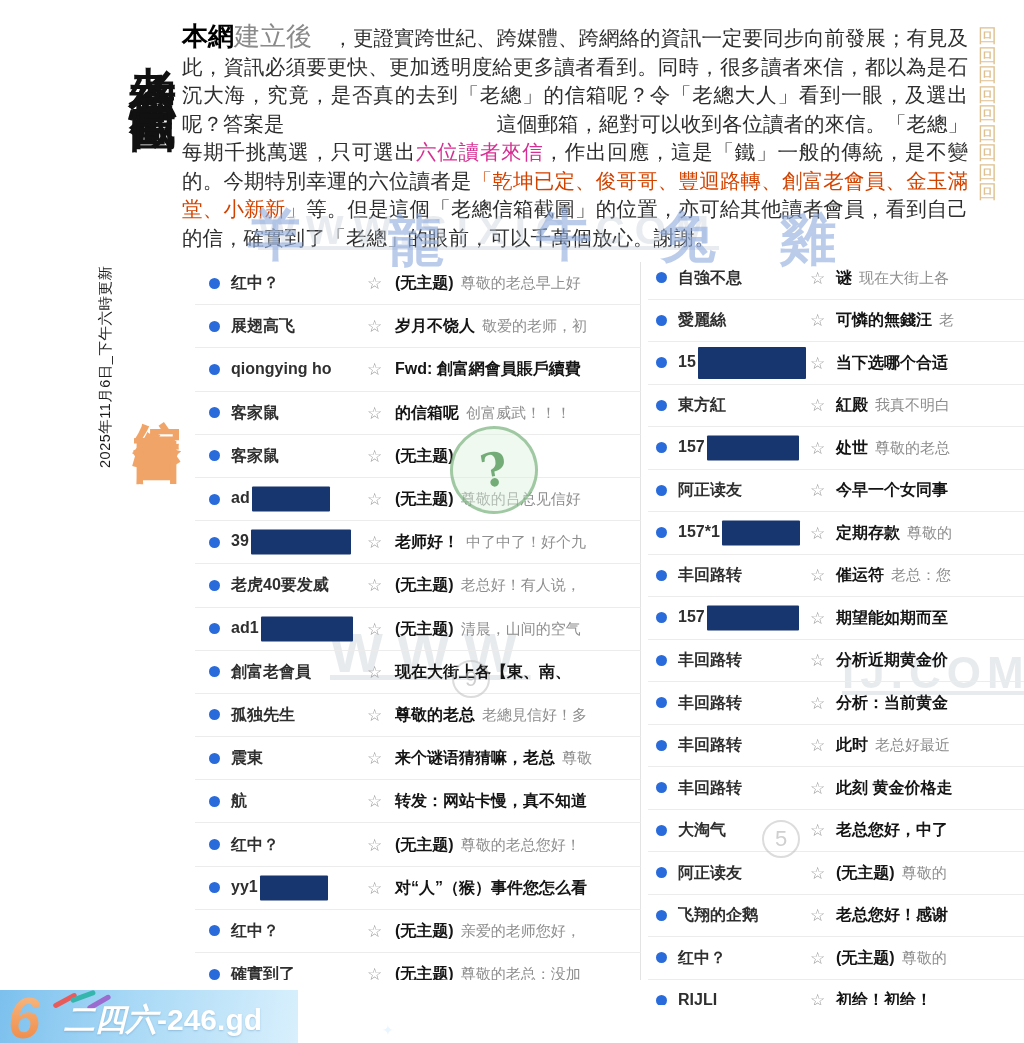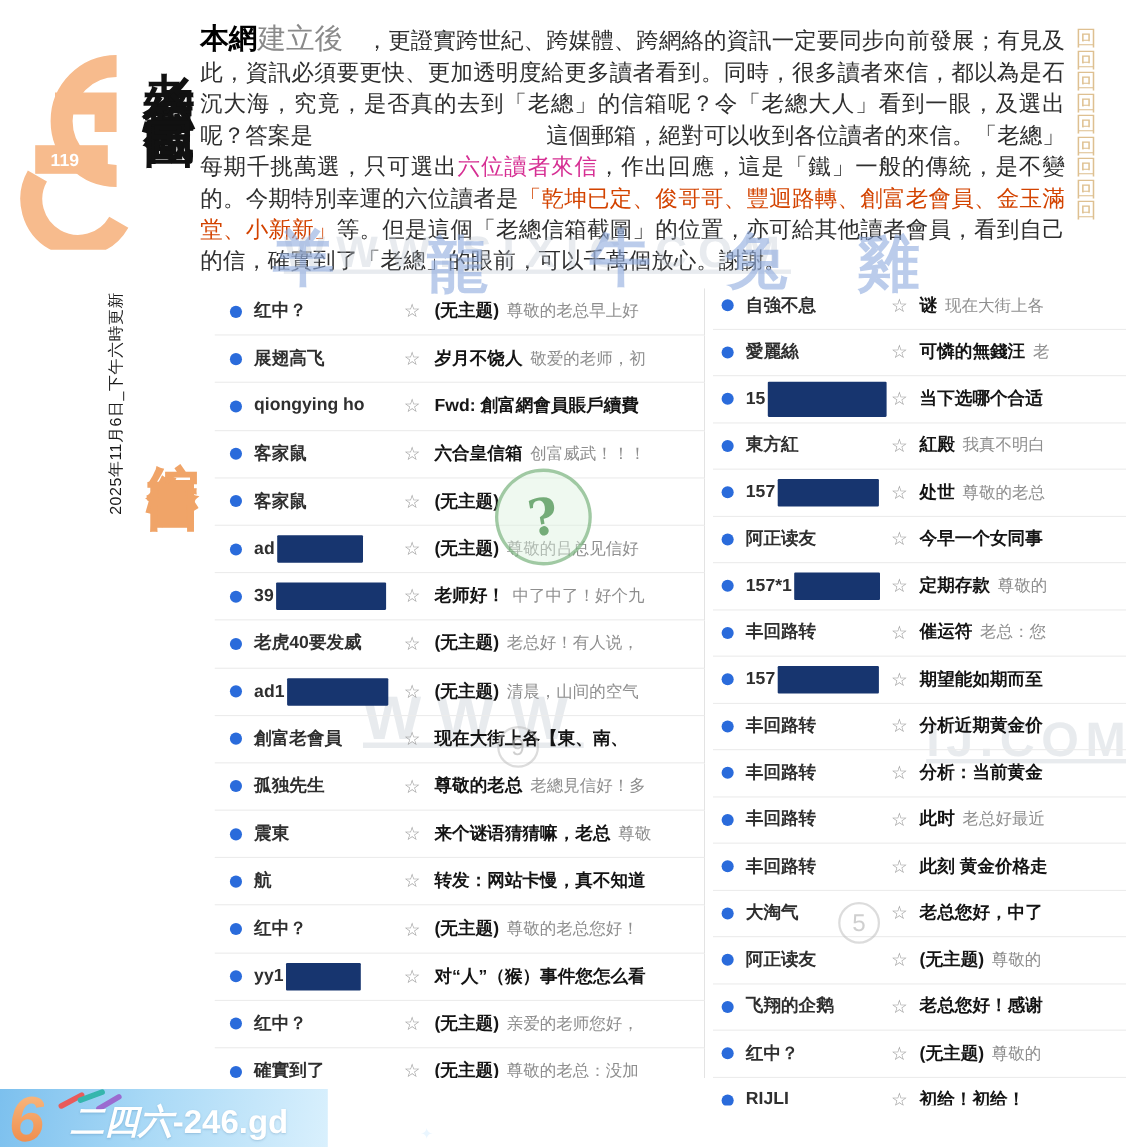--- a/index.html
+++ b/index.html
@@ -103,31 +103,20 @@
   .brand .cn{font-family:"DejaVu Serif","Liberation Serif",serif;
       font-weight:900;font-size:31px;color:#fff;font-style:italic;}
   .brand .dm{font-weight:900;font-size:30px;color:#fff;}
   .sparkle{position:absolute;left:382px;top:1022px;color:#eaf6ff;font-size:14px;}
 </style>
 </head>
 <body>
 
 <div id="page">
 
-  <div class="logo-wrap">
-    <svg width="120" height="195" viewBox="0 0 120 195">
-      <g fill="none" stroke="#f7bb8d" stroke-width="20" stroke-linecap="butt">
-        <path d="M100,28 A50,50 0 1 0 100,128"></path>
-        <path d="M44,62 h46 v26"></path>
-        <path d="M28,128 A42,42 0 0 0 102,170"></path>
-      </g>
-      <rect x="26" y="100" width="66" height="26" fill="#f7bb8d"></rect>
-      <text x="40" y="119" fill="#ffffff" font-size="16" font-weight="bold" font-family="Liberation Sans, sans-serif">119</text>
-    </svg>
-  </div>
 
   <div class="title-vert">老總信箱截圖</div>
   <div class="subtitle-vert">綜合圖</div>
   <div class="date-vert">2025年11月6日_下午六時更新</div>
 
   <div class="intro">
     <span class="lead-strong">本網</span><span class="lead-light">建立後</span><span>　，更證實跨世紀、跨媒體、跨網絡的資訊一定要同步向前發展；有見及此，資訊必須要更快、更加透明度給更多讀者看到。同時，很多讀者來信，都以為是石沉大海，究竟，是否真的去到「老總」的信箱呢？令「老總大人」看到一眼，及選出呢？答案是</span><span class="gap"></span><span>這個郵箱，絕對可以收到各位讀者的來信。「老總」每期千挑萬選，只可選出</span><span class="pink">六位讀者來信</span><span>，作出回應，這是「鐵」一般的傳統，是不變的。今期特別幸運的六位讀者是</span><span class="red">「乾坤已定、俊哥哥、豐迴路轉、創富老會員、金玉滿堂、小新新」</span><span>等。但是這個「老總信箱截圖」的位置，亦可給其他讀者會員，看到自己的信，確實到了「老總」的眼前，可以千萬個放心。謝謝。</span>
   </div>
 
   <div class="meander-v">回回回回回回回回回</div>
@@ -162,21 +151,21 @@
     <span class="bullet"></span>
     <span class="sender"><span class="sender-text">qiongying ho</span></span>
     <span class="star">☆</span>
     <span class="subject"><span class="subj-b">Fwd: 創富網會員賬戶續費</span><span class="subj-p"></span></span>
   </div>
 
   <div class="row">
     <span class="bullet"></span>
     <span class="sender"><span class="sender-text">客家鼠</span></span>
     <span class="star">☆</span>
-    <span class="subject"><span class="subj-b">六合皇信箱</span><span class="subj-p">创富威武！！！</span></span>
+    <span class="subject"><span class="subj-b">的信箱呢</span><span class="subj-p">创富威武！！！</span></span>
   </div>
 
   <div class="row">
     <span class="bullet"></span>
     <span class="sender"><span class="sender-text">客家鼠</span></span>
     <span class="star">☆</span>
     <span class="subject"><span class="subj-b">(无主题)</span><span class="subj-p"></span></span>
   </div>
 
   <div class="row">

